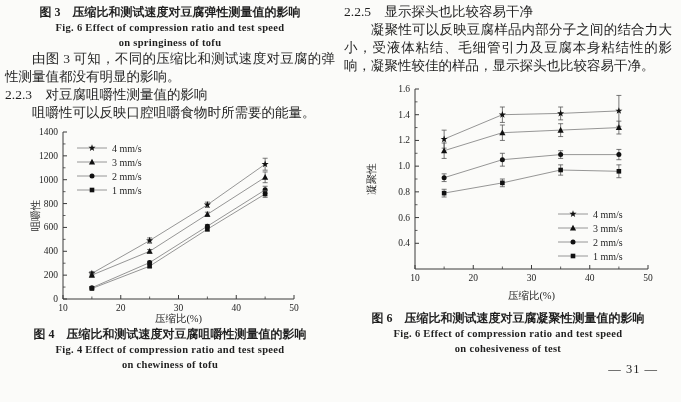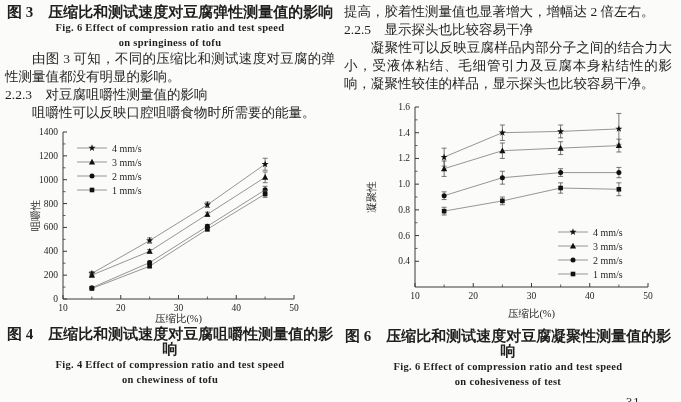--- a/index.html
+++ b/index.html
@@ -1,21 +1,21 @@
 <!DOCTYPE html>
 <html><head>
 <meta charset="utf-8">
 <style>
   html,body{margin:0;padding:0;}
   body{width:681px;height:402px;background:#fbfbf9;font-family:"Liberation Serif",serif;color:#1f1f1f;}
   .page{position:relative;width:681px;height:402px;overflow:hidden;}
   .col{position:absolute;top:0;height:402px;}
   .col-left{left:0;width:340px;padding:3px 5px 0 5px;box-sizing:border-box;}
   .col-right{left:340px;width:341px;padding:3px 9px 0 4px;box-sizing:border-box;}
-  .cap-zh{text-align:center;font-weight:bold;font-size:15px;line-height:15px;margin-top:2px;}
+  .cap-zh{text-align:center;font-weight:bold;font-size:12px;line-height:15px;margin-top:2px;}
   .cap-en{text-align:center;font-weight:bold;font-size:10.5px;line-height:15px;letter-spacing:.3px;}
   .body-text{font-size:13.5px;line-height:18px;text-align:justify;margin:0;}
   .indent{text-indent:2em;}
   .sec-heading{font-size:13.5px;line-height:18px;margin:0;}
   .chart-svg{display:block;}
   #chart0{margin:1px 0 0 24px;}
   #chart1{margin:2px 0 0 21px;}
   .page-number{text-align:right;font-size:12.5px;margin-top:6px;padding-right:14px;letter-spacing:1px;}
   svg text{font-family:"Liberation Serif",serif;}
 </style>
@@ -154,21 +154,20 @@
         <rect x="60.7" y="64.7" width="4.6" height="4.6" fill="#111111"></rect>
         <text x="83" y="70.5" font-size="10" fill="#1f1f1f">1 mm/s</text>
       </svg>
 
     <div class="cap-zh">图 4　压缩比和测试速度对豆腐咀嚼性测量值的影响</div>
     <div class="cap-en">Fig. 4 Effect of compression ratio and test speed</div>
     <div class="cap-en">on chewiness of tofu</div>
   </div>
 
   <div class="col col-right">
-    <p class="body-text">提高，胶着性测量值也显著增大，增幅达 2 倍左右。</p>
     <p class="sec-heading">2.2.5　显示探头也比较容易干净</p>
     <p class="body-text indent">凝聚性可以反映豆腐样品内部分子之间的结合力大小，受液体粘结、毛细管引力及豆腐本身粘结性的影响，凝聚性较佳的样品，显示探头也比较容易干净。</p>
 
     <svg id="chart1" class="chart-svg" width="310" height="232">
         <path d="M50 12 L50 192 L283 192" stroke="#3a3a3a" fill="none" stroke-width="1"></path>
         <line x1="50" y1="166.28571428571428" x2="54" y2="166.28571428571428" stroke="#3a3a3a" stroke-width="1"></line>
         <text x="45" y="169.28571428571428" text-anchor="end" font-size="9.5" fill="#1f1f1f">0.4</text>
         <line x1="50" y1="140.57142857142858" x2="54" y2="140.57142857142858" stroke="#3a3a3a" stroke-width="1"></line>
         <text x="45" y="143.57142857142858" text-anchor="end" font-size="9.5" fill="#1f1f1f">0.6</text>
         <line x1="50" y1="114.85714285714285" x2="54" y2="114.85714285714285" stroke="#3a3a3a" stroke-width="1"></line>

